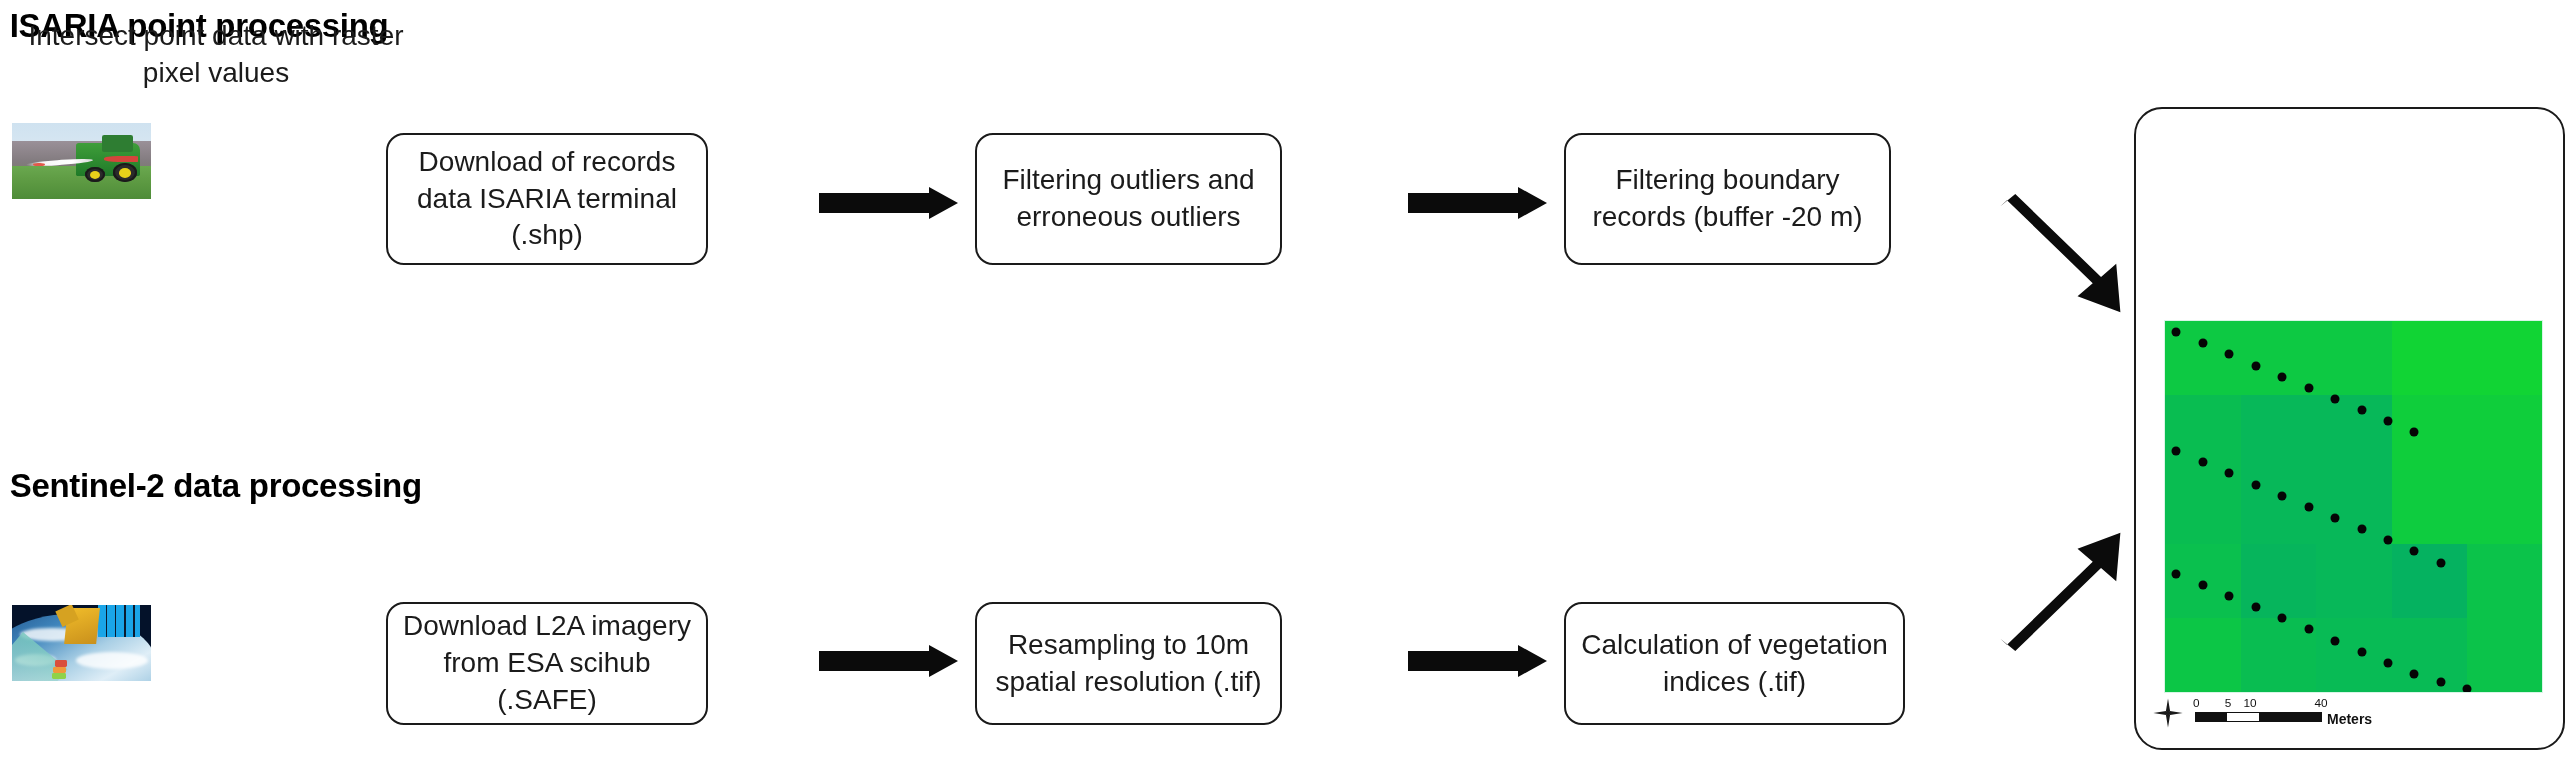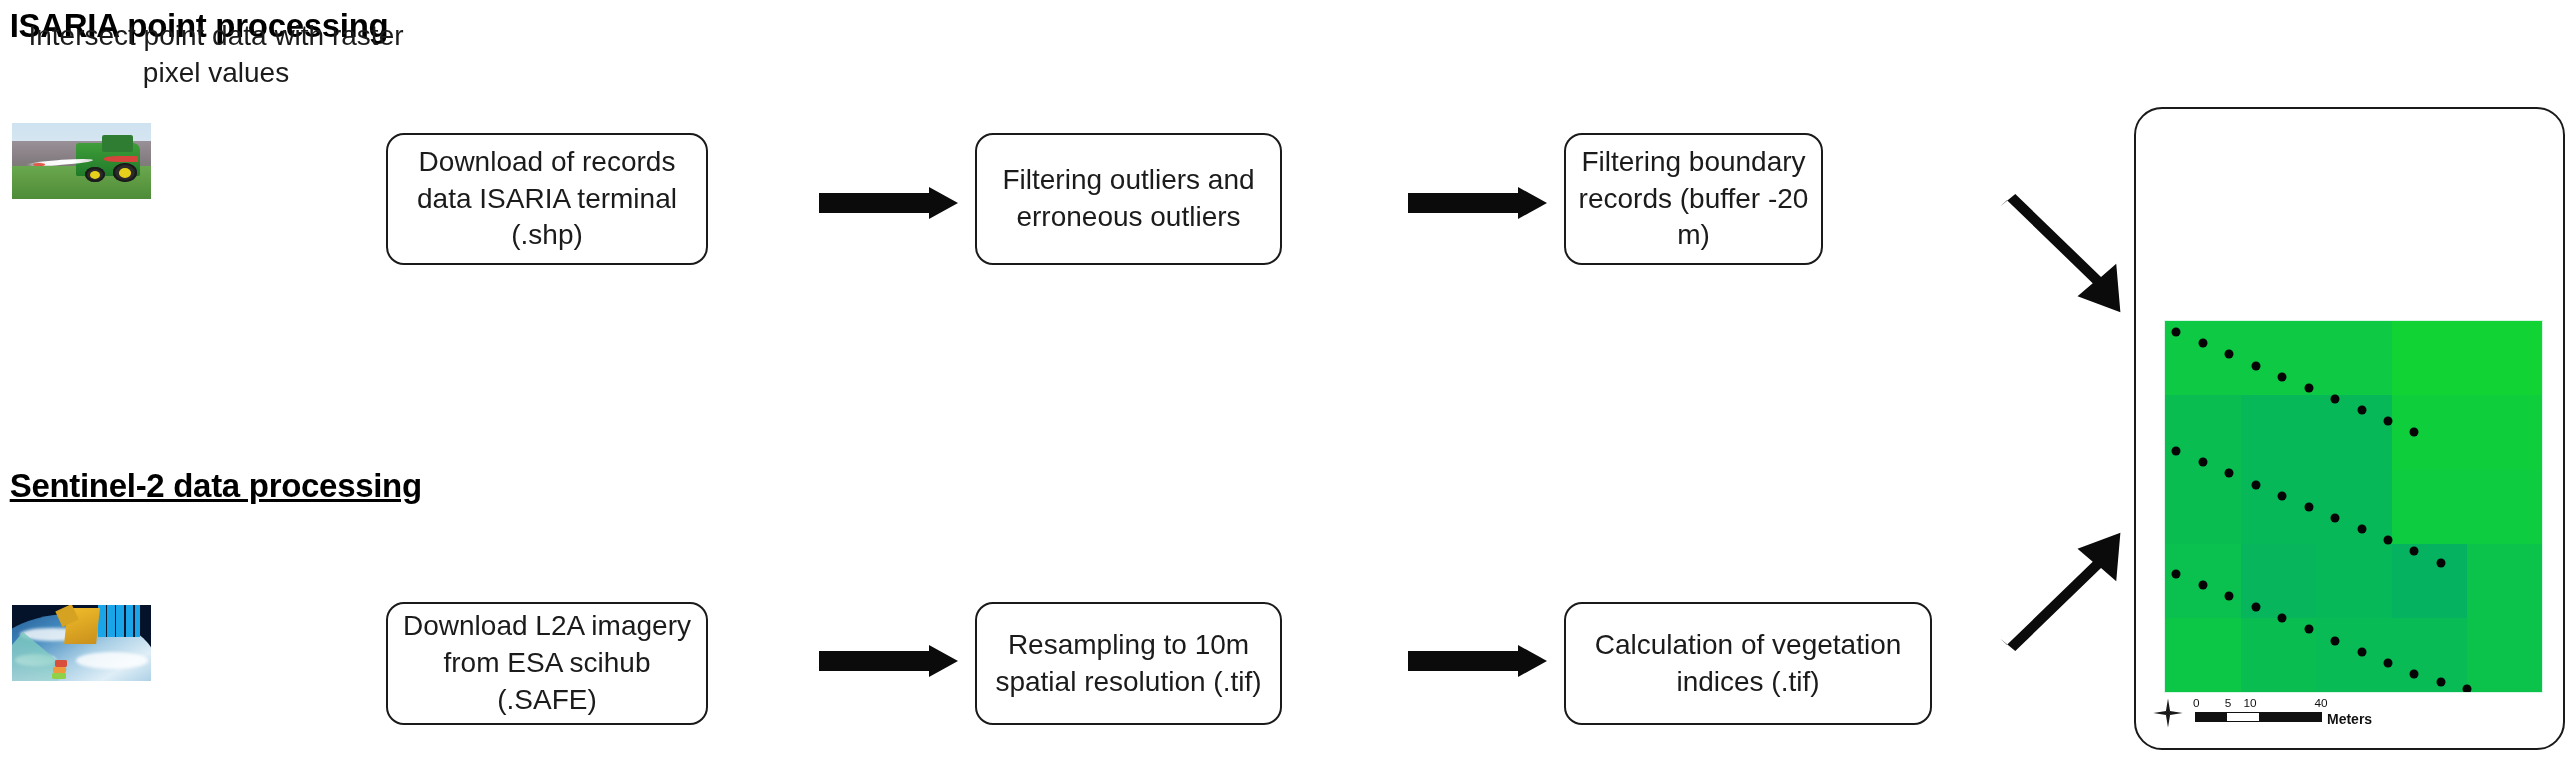--- a/index.html
+++ b/index.html
@@ -18,21 +18,21 @@
   
   .section-title {
     position: absolute;
     font-size: 33px;
     font-weight: bold;
     color: #000000;
     letter-spacing: -0.3px;
     white-space: nowrap;
   }
   #title-isaria  { left: 9.7px; top: 7px; }
-  #title-sentinel{ left: 9.7px; top: 467px; text-decoration: underline; }
+  #title-sentinel{ left: 9.7px; top: 467px; }
 
   
   .photo {
     position: absolute;
     overflow: hidden;
   }
   #photo-tractor {
     left: 11.8px; top: 123px;
     width: 139px; height: 76px;
   }
@@ -159,24 +159,24 @@
     padding: 4.2px 9.7px;
   }
   .process-box .box-text {
     font-size: 28px;
     line-height: 1.32;
     color: #1b1b1b;
   }
 
   #box-download-isaria { left: 386px;  top: 133px; width: 322px; height: 132px; }
   #box-filter-outliers { left: 975px; top: 133px; width: 307px; height: 132px; }
-  #box-filter-boundary { left: 1564px; top: 133px; width: 259px; height: 132px; }
+  #box-filter-boundary { left: 1564px; top: 133px; width: 327px; height: 132px; }
   #box-download-l2a    { left: 386px;  top: 602px; width: 322px; height: 123px; }
   #box-resampling      { left: 975px; top: 602px; width: 307px; height: 123px; }
-  #box-veg-indices     { left: 1564px; top: 602px; width: 368px; height: 123px; }
+  #box-veg-indices     { left: 1564px; top: 602px; width: 341px; height: 123px; }
 
   
   #result-panel {
     position: absolute;
     left: 2134px; top: 107px;
     width: 431px; height: 643px;
     border: 2.1px solid #1a1a1a;
     border-radius: 28px;
     background: #ffffff;
     box-sizing: border-box;

